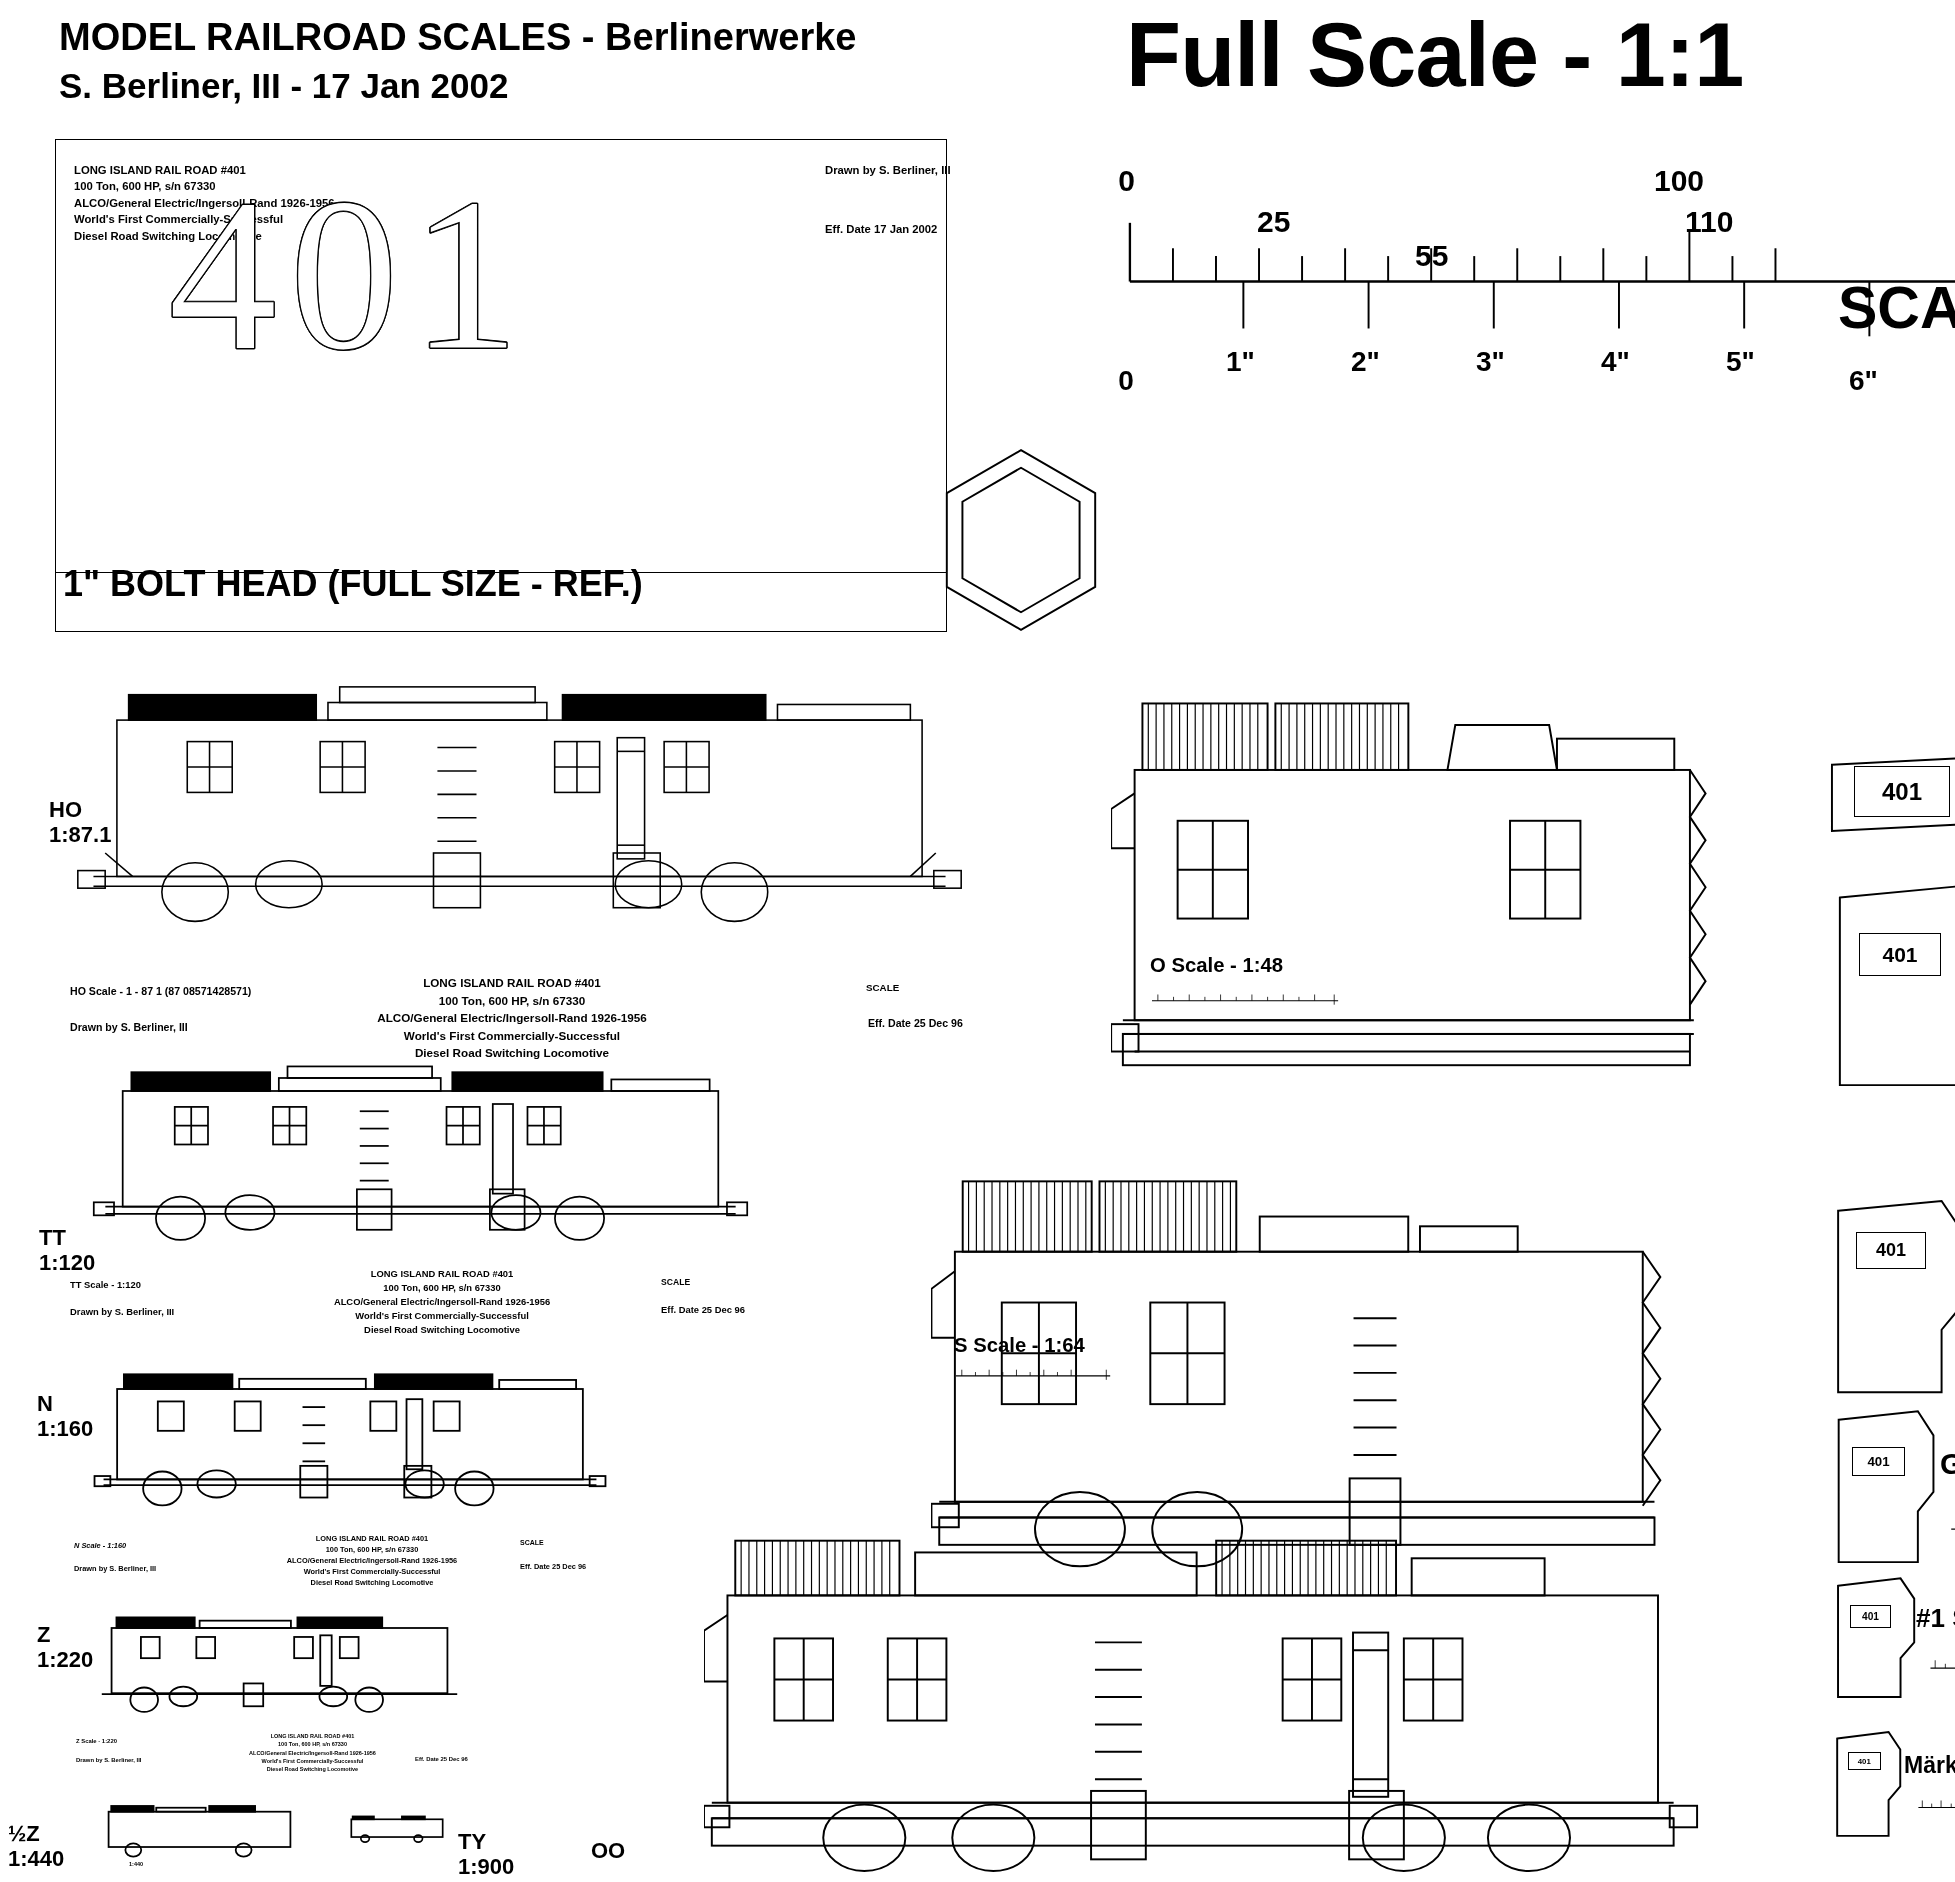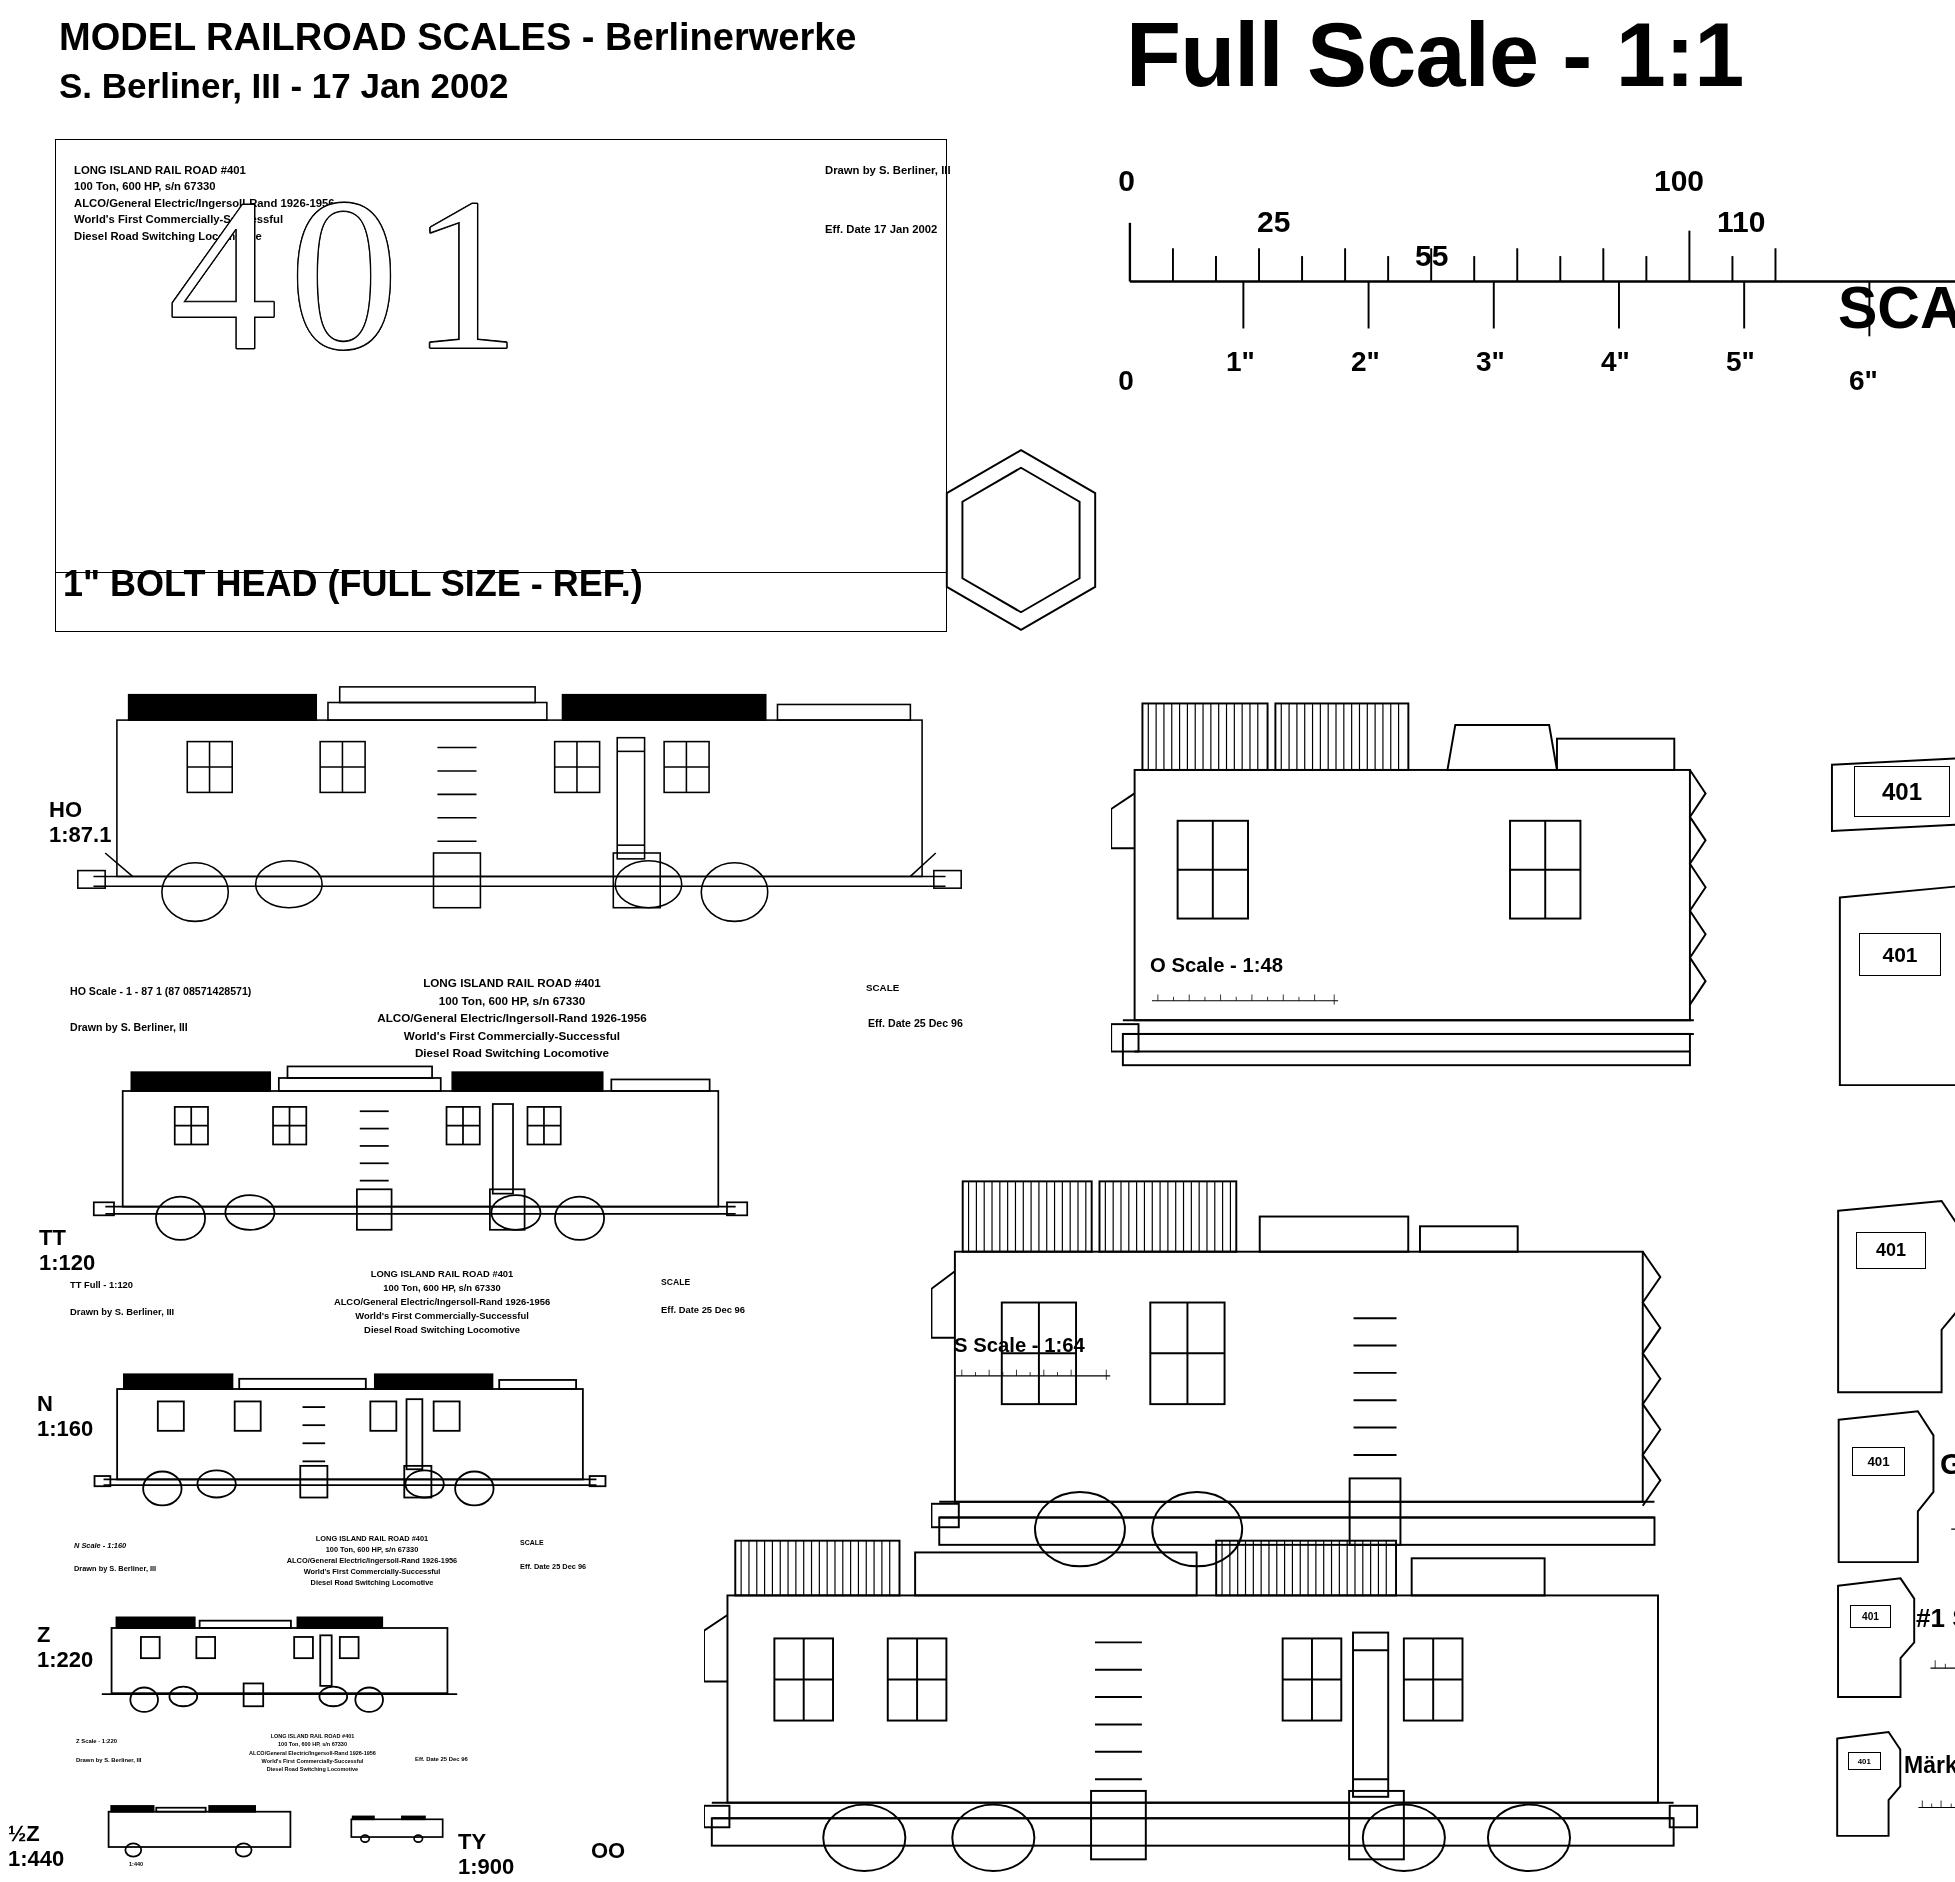--- a/index.html
+++ b/index.html
@@ -180,21 +180,21 @@
         <line x1="1580" y1="290" x2="1580" y2="410"></line>
         <line x1="1900" y1="290" x2="1900" y2="430"></line>
       </g>
     </svg>
 
     
     <div class="ruler-lbl" style="left:-7.8px;  top:-3.9px;">0</div>
     <div class="ruler-lbl" style="left:131px;  top:37px;">25</div>
     <div class="ruler-lbl" style="left:289px;  top:37px;margin-top:34px;">55</div>
     <div class="ruler-lbl" style="left:528px; top:-3.9px;">100</div>
-    <div class="ruler-lbl" style="left:591px; top:37px;">110</div>
+    <div class="ruler-lbl" style="left:559px; top:37px;">110</div>
 
     
     <div class="ruler-lbl sm" style="left:-7.8px;  top:197px;">0</div>
     <div class="ruler-lbl sm" style="left:100px;  top:178px;">1"</div>
     <div class="ruler-lbl sm" style="left:225px;  top:178px;">2"</div>
     <div class="ruler-lbl sm" style="left:350px;  top:178px;">3"</div>
     <div class="ruler-lbl sm" style="left:475px; top:178px;">4"</div>
     <div class="ruler-lbl sm" style="left:600px; top:178px;">5"</div>
     <div class="ruler-lbl sm" style="left:723px; top:197px;">6"</div>
   </div>
@@ -322,21 +322,21 @@
     </svg>
   </div>
 
   <div class="abs cap" style="left:266px; top:1267px; width:352px; font-size:9.4px; line-height:1.5;">
     <div>LONG ISLAND RAIL ROAD #401</div>
     <div>100 Ton, 600 HP, s/n 67330</div>
     <div>ALCO/General Electric/Ingersoll-Rand 1926-1956</div>
     <div>World's First Commercially-Successful</div>
     <div>Diesel Road Switching Locomotive</div>
   </div>
-  <div class="abs" style="left:70px; top:1279px; font-size:9.4px; font-weight:bold;">TT Full - 1:120</div>
+  <div class="abs" style="left:70px; top:1279px; font-size:9.4px; font-weight:bold;">TT Scale - 1:120</div>
   <div class="abs" style="left:70px; top:1306px; font-size:9.4px; font-weight:bold;">Drawn by S. Berliner, III</div>
   <div class="abs" style="left:661px; top:1304px; font-size:9.4px; font-weight:bold;">Eff. Date   25 Dec 96</div>
   <div class="abs" style="left:661px; top:1277px; font-size:8.6px; font-weight:bold;">SCALE</div>
 
   <div class="abs sclab" style="left:37px; top:1392px;">
     <div>N</div>
     <div>1:160</div>
   </div>
 
   <div class="loco" style="left:90px; top:1361px;">

